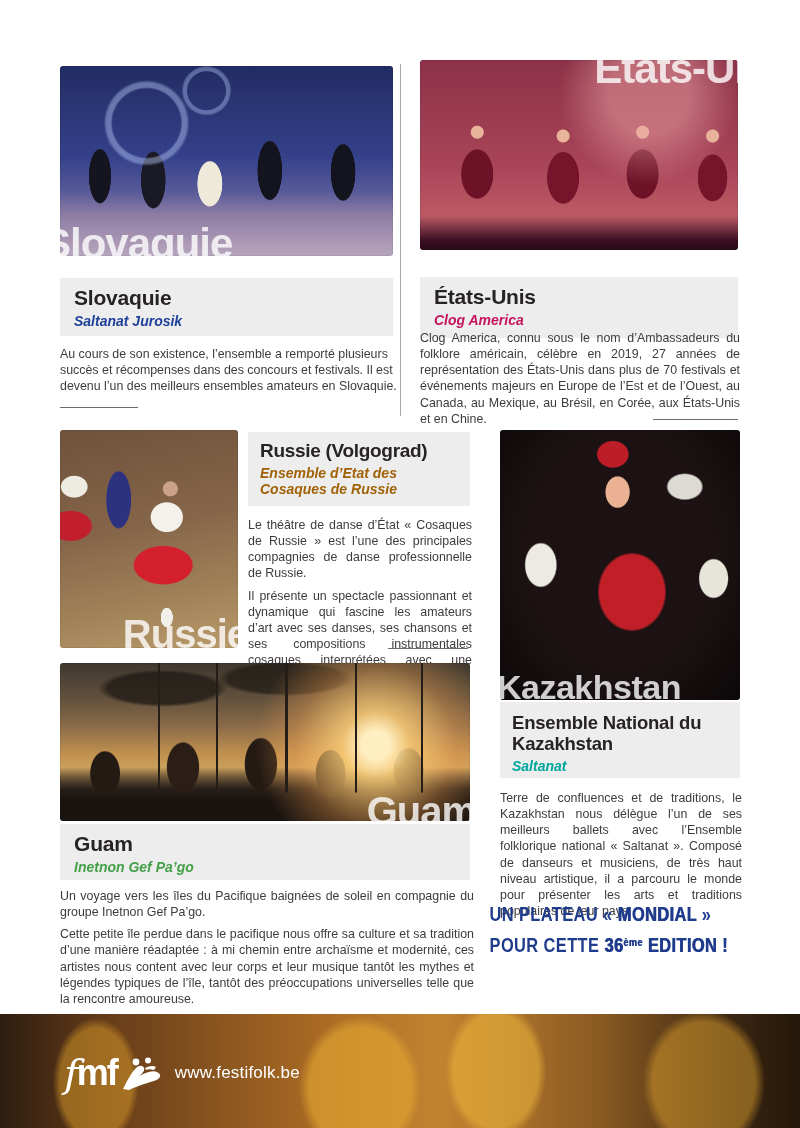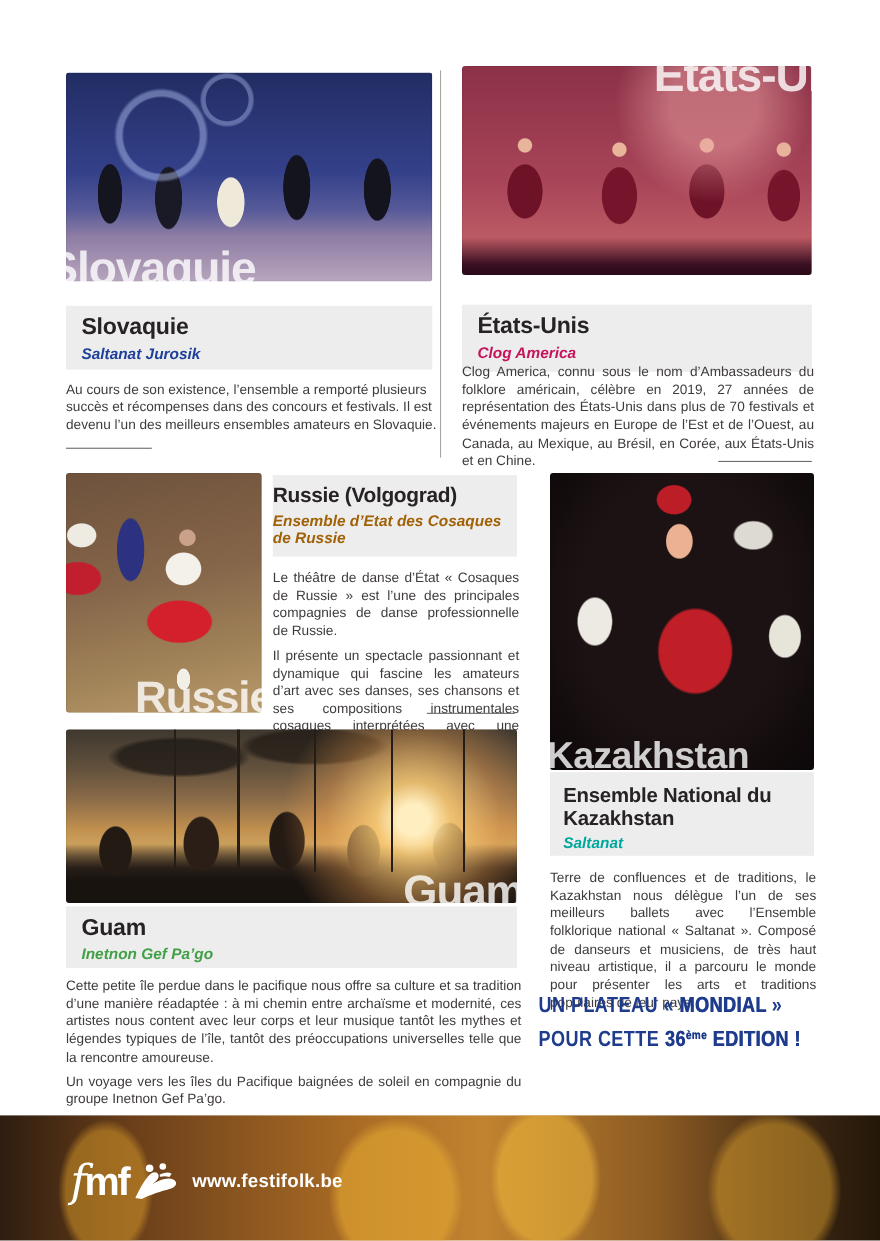--- a/index.html
+++ b/index.html
@@ -74,21 +74,21 @@
       linear-gradient(0deg, #191310 0 13%, rgba(25,19,16,.85) 20%, transparent 34%),
       linear-gradient(180deg,#3f382f 0%,#61503c 22%,#8a6b48 40%,#c2914f 58%,#caa05c 66%,#6e5640 82%,#2e2620 100%);}
   .overlay-guam{bottom:-10px;right:-6px;font-size:40px;}
 
   
   .hdr{position:absolute;background:#ededee;box-sizing:border-box;padding:9px 14px;}
   .hdr .title{font-size:21px;font-weight:bold;color:#272324;letter-spacing:-.2px;line-height:1.08;}
   .hdr .sub{font-size:14px;font-weight:bold;font-style:italic;margin-top:3px;line-height:1.15;}
   .hdr-slovaquie{left:60px;top:278px;width:333px;height:58px;}
   .hdr-etats{left:420px;top:277px;width:318px;height:61px;}
-  .hdr-russie{left:248px;top:432px;width:222px;height:74px;padding:9px 0;}
+  .hdr-russie{left:248px;top:432px;width:222px;height:74px;padding:9px 12px;}
   .hdr-russie .title{font-size:19px;letter-spacing:-.3px;}
   .hdr-kazakh{left:500px;top:702px;width:240px;height:76px;padding:10px 12px;}
   .hdr-kazakh .title{font-size:18.5px;letter-spacing:-.2px;line-height:1.15;}
   .hdr-guam{left:60px;top:824px;width:410px;height:56px;}
 
   .sub-blue{color:#1e4099;} .sub-red{color:#c5145c;} .sub-brown{color:#a16207;}
   .sub-teal{color:#00a79d;} .sub-green{color:#43a047;}
 
   .body-txt{position:absolute;font-size:12.4px;line-height:1.3;color:#3f3b3c;}
   .body-txt p{margin:0 0 6px 0;}
@@ -117,21 +117,21 @@
     background:
       radial-gradient(ellipse 60px 90px at 12% 60%, rgba(210,150,40,.55) 0 60%, transparent 72%),
       radial-gradient(ellipse 85px 100px at 45% 65%, rgba(230,170,50,.6) 0 60%, transparent 72%),
       radial-gradient(ellipse 70px 95px at 62% 50%, rgba(240,185,60,.55) 0 60%, transparent 72%),
       radial-gradient(ellipse 85px 100px at 88% 60%, rgba(220,160,45,.5) 0 60%, transparent 72%),
       linear-gradient(90deg,#2e1d10 0%,#6b3f1a 15%,#a96b24 40%,#c28330 55%,#8a5a22 75%,#3a2512 92%,#241708 100%);}
   .footer-inner{position:absolute;left:64px;top:38px;display:flex;align-items:center;color:#fff;}
   .fmf-f1{font-family:"DejaVu Serif",serif;font-style:italic;font-weight:normal;font-size:40px;line-height:1;margin-right:-2px;}
   .fmf-mf{font-size:36px;font-weight:bold;letter-spacing:-2px;line-height:1;text-align:right;}
   .couple-icon{margin:4px 10px 0 2px;}
-  .site{font-size:17px;font-weight:bold;letter-spacing:.2px;}
+  .site{font-size:17px;font-weight:normal;letter-spacing:.2px;}
 </style>
 </head>
 <body>
 
 <div id="page">
 
   <div class="photo photo-slovaquie">
     <span class="overlay-label overlay-slovaquie">Slovaquie</span>
   </div>
   <div class="hdr hdr-slovaquie">
@@ -182,22 +182,22 @@
   </div>
 
   <div class="photo photo-guam">
     <span class="overlay-label overlay-guam">Guam</span>
   </div>
   <div class="hdr hdr-guam">
     <div class="title">Guam</div>
     <div class="sub sub-green">Inetnon Gef Pa’go</div>
   </div>
   <div class="body-txt body-guam just">
+    <p>Un voyage vers les îles du Pacifique baignées de soleil en compagnie du groupe Inetnon Gef Pa’go.</p>
     <p>Cette petite île perdue dans le pacifique nous offre sa culture et sa tradition d’une manière réadaptée : à mi chemin entre archaïsme et modernité, ces artistes nous content avec leur corps et leur musique tantôt les mythes et légendes typiques de l’île, tantôt des préoccupations universelles telle que la rencontre amoureuse.</p>
-    <p>Un voyage vers les îles du Pacifique baignées de soleil en compagnie du groupe Inetnon Gef Pa’go.</p>
   </div>
 
   <div class="banner">
     <span class="bline"><span>UN PLATEAU « </span><span class="emph">MONDIAL</span><span> »</span></span>
     <span class="bline"><span>POUR CETTE </span><span class="emph">36</span><sup>ème</sup><span class="emph"> EDITION !</span></span>
   </div>
 
   <div class="footer">
     <div class="footer-inner">
       <span class="fmf-f1">f</span>

